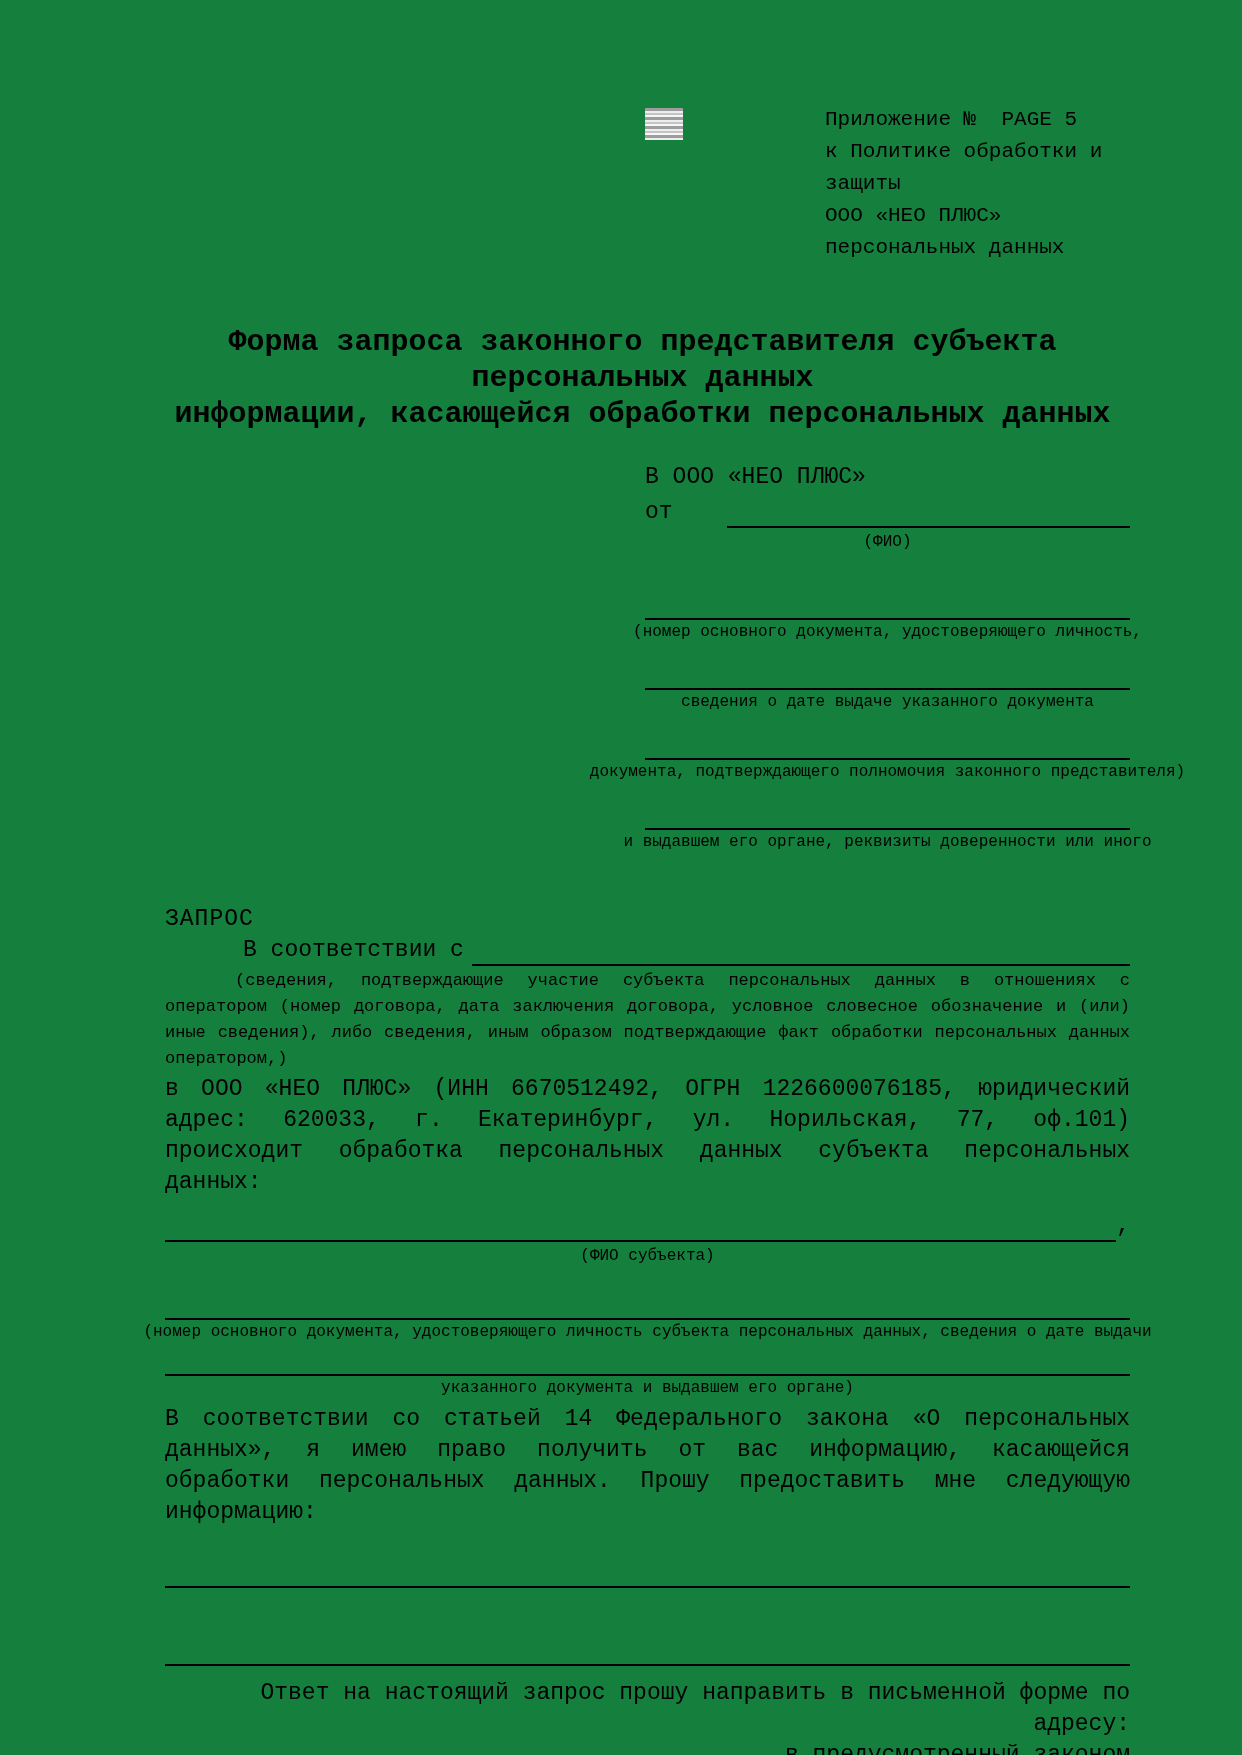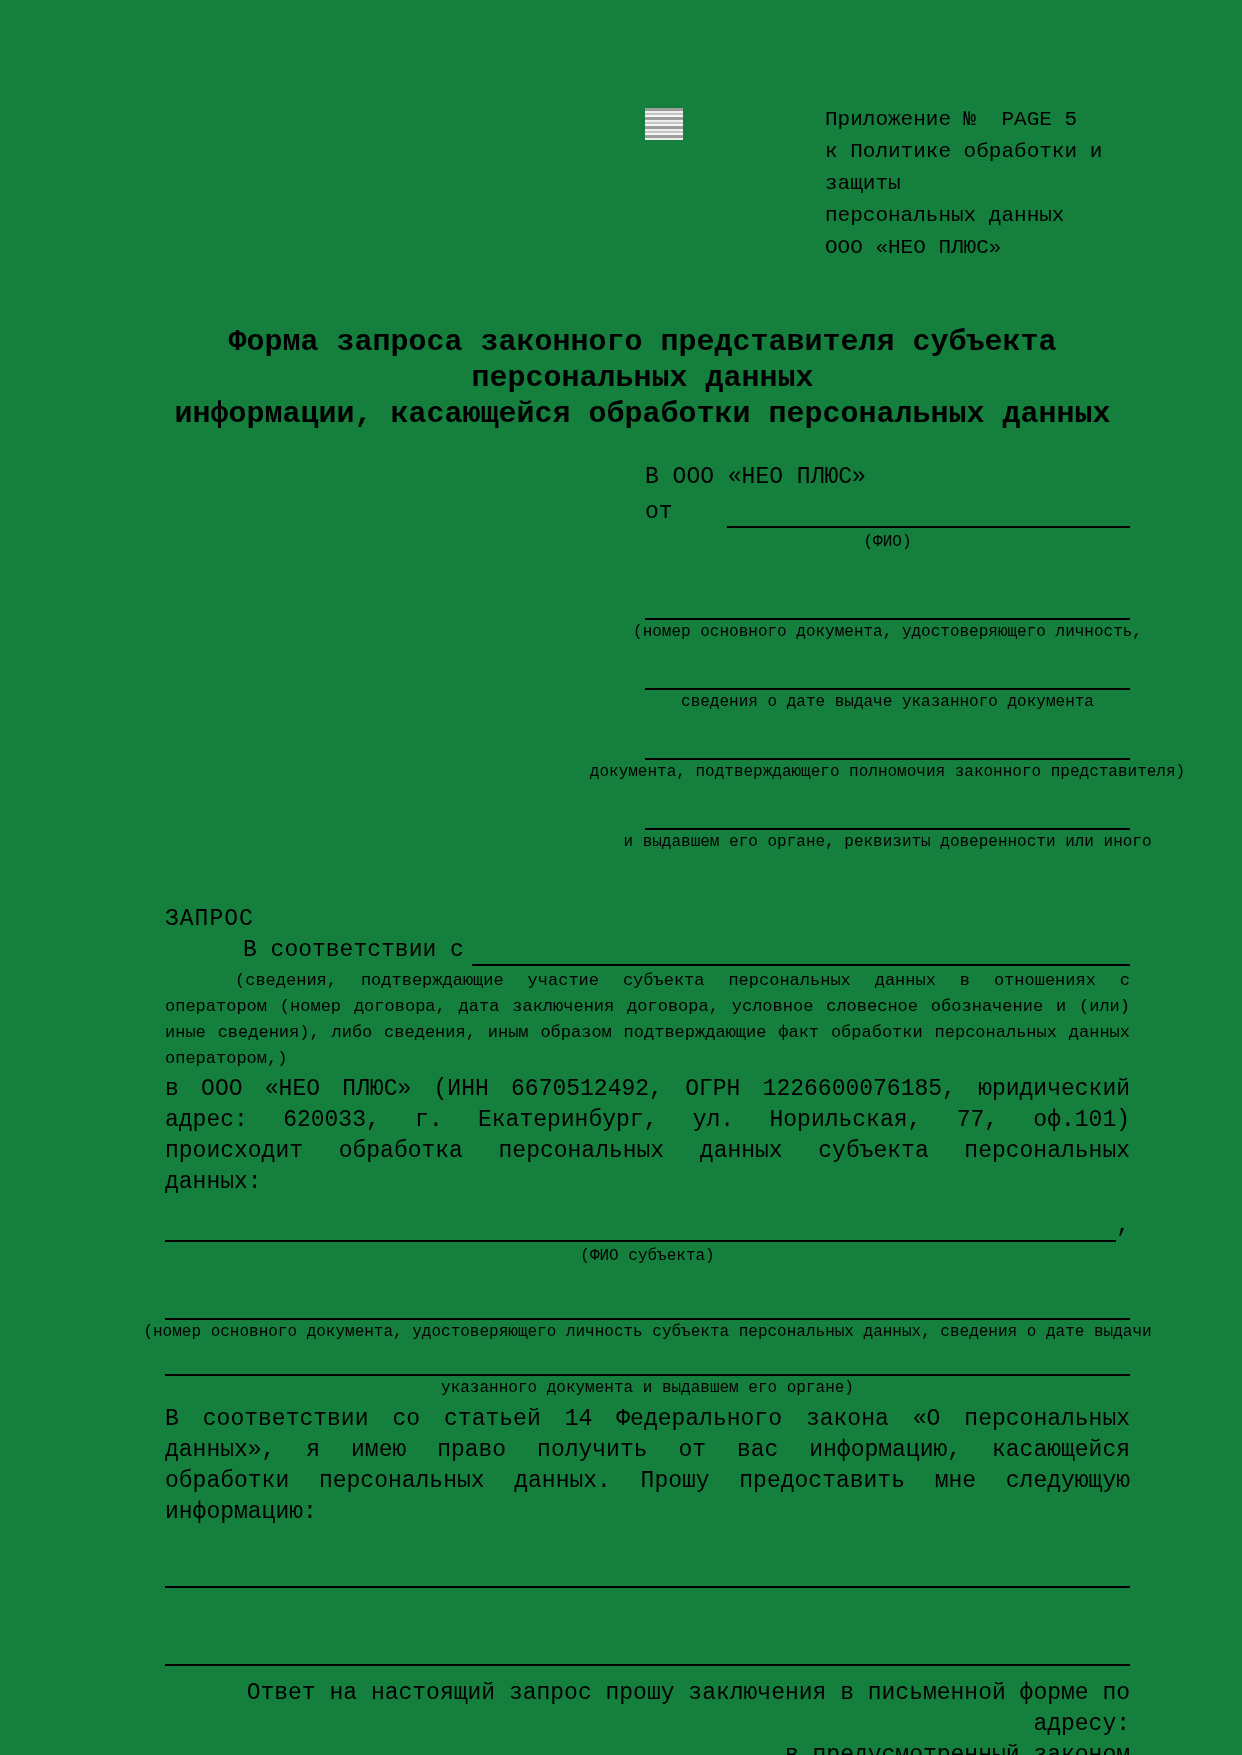--- a/index.html
+++ b/index.html
@@ -78,22 +78,22 @@
 </head>
 <body>
 
 <div class="page">
 
   <div class="top-row">
     <div class="obj-icon"></div>
     <div class="appendix">
       <div class="pre">Приложение №  PAGE 5</div>
       <div>к Политике обработки и защиты</div>
+      <div>ООО «НЕО ПЛЮС»</div>
       <div>персональных данных</div>
-      <div>ООО «НЕО ПЛЮС»</div>
     </div>
   </div>
 
   <div class="doc-title">
     <div>Форма запроса законного представителя субъекта персональных данных</div>
     <div>информации, касающейся обработки персональных данных</div>
   </div>
 
   <div class="addressee">
     <div class="addr-to">В ООО «НЕО ПЛЮС»</div>
@@ -149,21 +149,21 @@
   <div class="wide-group">
     <div class="uline"></div>
     <span class="ucap">указанного документа и выдавшем его органе)</span>
   </div>
 
   <div class="para law-para">В соответствии со статьей 14 Федерального закона «О персональных данных», я имею право получить от вас информацию, касающейся обработки персональных данных. Прошу предоставить мне следующую информацию:</div>
 
   <div class="hr-blank hr1"></div>
   <div class="hr-blank hr2"></div>
 
-  <div class="answer-line">Ответ на настоящий запрос прошу заключения в письменной форме по адресу:</div>
+  <div class="answer-line">Ответ на настоящий запрос прошу направить в письменной форме по адресу:</div>
 
   <div class="address-row">
     <span class="blank"></span>
     <span class="txt">в предусмотренный законом срок.</span>
   </div>
 
   <div class="footer-row">
     <div class="date-group">
       <span>«</span>
         <span class="blank d-b1"></span>

